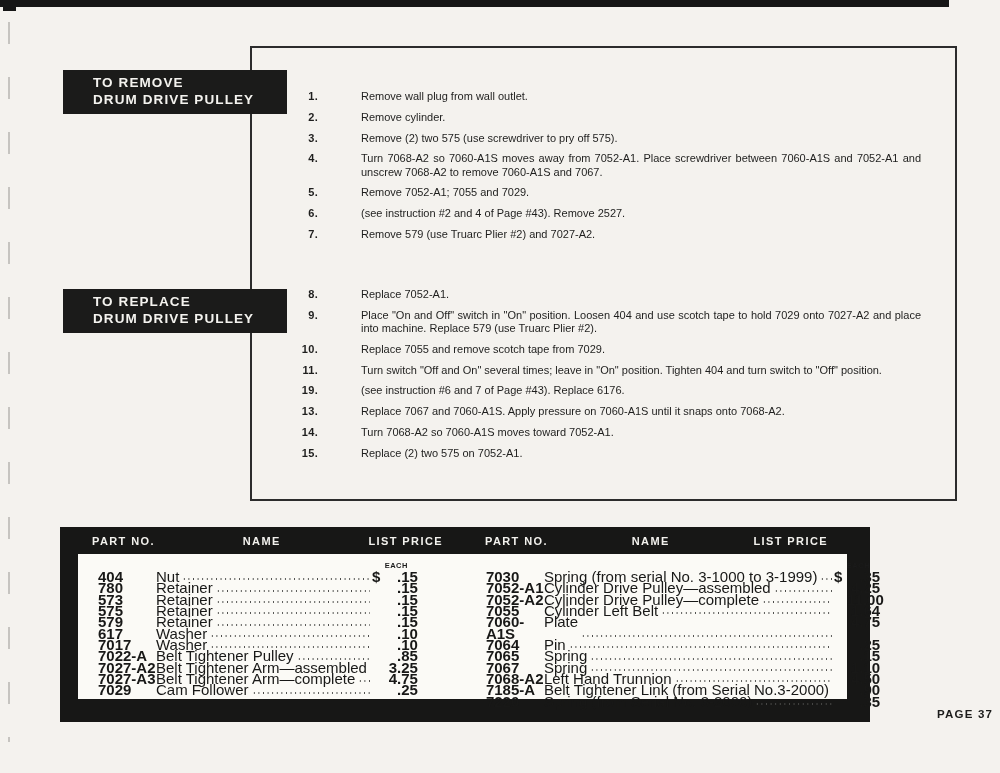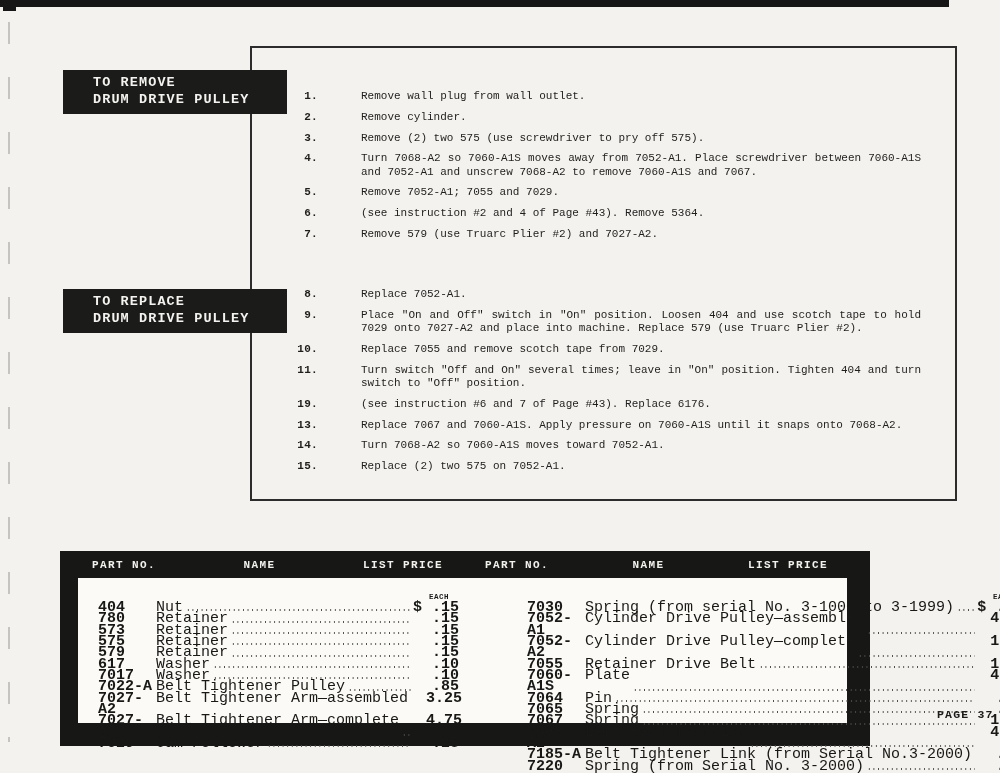--- a/index.html
+++ b/index.html
@@ -1,19 +1,19 @@
 <!DOCTYPE html>
 <html><head>
 <meta charset="utf-8">
 <style>
   html,body { margin:0; padding:0; background:#888; }
   .page {
     position:relative; width:1000px; height:773px;
     background:#f4f2ee;
-    font-family:Liberation Mono, monospace;
+    font-family:Liberation Sans, sans-serif;
     overflow:hidden;
   }
   
   .top-bar { position:absolute; left:0; top:0; width:949px; height:7px; background:#161616; }
   .top-notch { position:absolute; left:3px; top:0; width:13px; height:11px; background:#161616; }
   .binding { position:absolute; left:8px; top:22px; width:2px; height:720px;
     background: repeating-linear-gradient(to bottom, #c6c4c0 0 22px, rgba(0,0,0,0) 22px 55px); }
 
   
   .instr-box { position:absolute; left:250px; top:46px; width:707px; height:455px;
@@ -28,34 +28,34 @@
 
   
   .steps { position:absolute; left:296px; width:625px; margin:0; padding:0; list-style:none; z-index:1; }
   .steps-remove { top:90px; }
   .steps-replace { top:288px; }
   .step { display:flex; margin-bottom:7.5px; font-size:11px; line-height:13.3px; color:#1e1e1d; }
   .step .num { width:22px; min-width:22px; text-align:right; font-weight:bold; margin-right:8px; letter-spacing:.3px; }
   .step .txt { text-align:justify;margin-left:35px; }
 
   
-  .parts-box { position:absolute; left:60px; top:551px; width:810px; height:195px;
+  .parts-box { position:absolute; left:60px; top:527px; width:810px; height:195px;
     background:#171716; box-sizing:border-box; }
   .parts-header { display:flex; height:27px; align-items:center; color:#f2f1ed;
     font-size:11px; font-weight:bold; letter-spacing:1.4px; }
   .half { width:50%; display:flex; align-items:center; }
   .h-name { flex:1; text-align:center; }
   .half-l .h-part { margin-left:32px; }
   .half-l .h-price { margin-right:22px; }
   .half-r .h-part { margin-left:20px; }
   .half-r .h-price { margin-right:42px; }
 
   .parts-panel { position:absolute; left:18px; top:27px; right:23px; bottom:23px;
     background:#fbfaf6; display:flex; }
-  .pcol { flex:1; padding-top:12px; }
+  .pcol { flex:1; padding-top:4px; }
   .pcol-left  { padding-left:20px; padding-right:46px; }
   .pcol-right { padding-left:22px; padding-right:50px; }
   .each { text-align:right; font-size:7.5px; font-weight:bold; letter-spacing:.5px;
     color:#1a1a1a; padding:3px 10px 1px 0; }
   .prow { display:flex; align-items:baseline; font-size:15px; line-height:11.35px; color:#181817; }
   .p-no { width:58px; min-width:58px; font-weight:bold; }
   .p-name { white-space:nowrap; }
   .leader { flex:1; align-self:flex-end; height:9px; margin:0 2px 1px 3px;
     background-image: radial-gradient(circle, #4a4a48 0.8px, rgba(0,0,0,0) 1px);
     background-size:4.6px 4px; background-repeat:repeat-x; background-position:left bottom; }
@@ -108,21 +108,21 @@
         <span class="txt">Turn 7068-A2 so 7060-A1S moves away from 7052-A1. Place screwdriver between 7060-A1S and 7052-A1 and unscrew 7068-A2 to remove 7060-A1S and 7067.</span>
       </li>
 
       <li class="step">
         <span class="num">5.</span>
         <span class="txt">Remove 7052-A1; 7055 and 7029.</span>
       </li>
 
       <li class="step">
         <span class="num">6.</span>
-        <span class="txt">(see instruction #2 and 4 of Page #43). Remove 5364.</span>
+        <span class="txt">(see instruction #2 and 4 of Page #43). Remove 2527.</span>
       </li>
 
       <li class="step">
         <span class="num">7.</span>
         <span class="txt">Remove 579 (use Truarc Plier #2) and 7027-A2.</span>
       </li>
 
   </ol>
 
   <ol class="steps steps-replace">
@@ -298,21 +298,21 @@
           <div class="prow">
             <span class="p-no">7052-A2</span>
             <span class="p-name">Cylinder Drive Pulley—complete</span>
             <span class="leader"></span>
             <span class="p-cur"></span>
             <span class="p-price">11.00</span>
           </div>
 
           <div class="prow">
             <span class="p-no">7055</span>
-            <span class="p-name">Retainer Drive Belt</span>
+            <span class="p-name">Cylinder Left Belt</span>
             <span class="leader"></span>
             <span class="p-cur"></span>
             <span class="p-price">1.64</span>
           </div>
 
           <div class="prow">
             <span class="p-no">7060-A1S</span>
             <span class="p-name">Plate</span>
             <span class="leader"></span>
             <span class="p-cur"></span>

